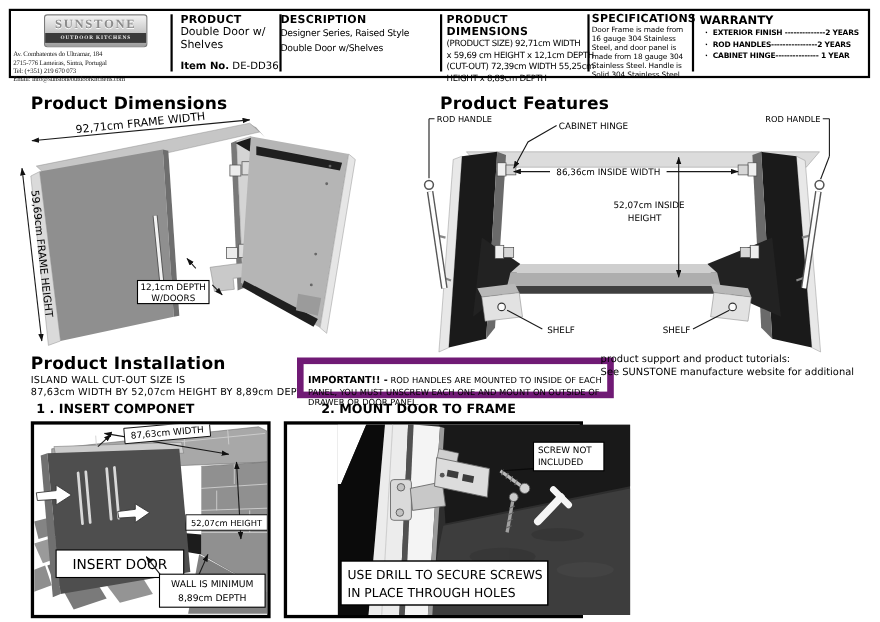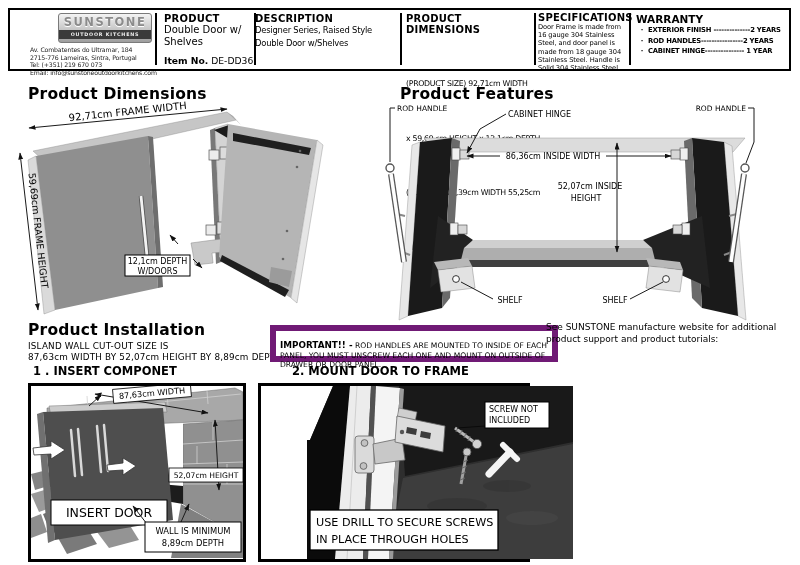--- a/index.html
+++ b/index.html
@@ -12,21 +12,21 @@
   .vdiv{position:absolute;top:3px;width:2px;height:52px;background:#000;}
   .col{position:absolute;top:3px;}
   .col-title{font-size:10px;font-weight:bold;letter-spacing:.2px;}
   .logo-badge{width:92px;height:28px;margin-left:28px;border:1px solid #7a7a7a;border-radius:3px;
     background:linear-gradient(180deg,#f4f4f4 0%,#cfcfcf 45%,#9d9d9d 100%);text-align:center;overflow:hidden;}
   .logo-brand{font-size:11.5px;font-weight:bold;letter-spacing:1.5px;color:#8b8b8b;text-shadow:0 1px 0 #fff;line-height:16px;}
   .logo-tag{background:#3a3a3a;color:#f0f0f0;font-size:4.8px;font-weight:bold;letter-spacing:.8px;line-height:9px;}
   .addr{margin-top:3px;font-size:6.2px;letter-spacing:-0.15px;line-height:7.6px;color:#222;}
   .pv{font-size:10px;line-height:12px;}
   .desc-line{font-size:8.4px;letter-spacing:-0.2px;line-height:12.5px;}
-  .dim-line{font-size:7.8px;letter-spacing:-0.3px;line-height:10.6px;white-space:nowrap;margin-top:44px;}
+  .dim-line{font-size:7.8px;letter-spacing:-0.3px;line-height:10.6px;white-space:nowrap;}
   .spec-body{font-size:6.7px;line-height:8.2px;letter-spacing:-0.1px;text-align:left;}
   .war-title{font-size:10.5px;font-weight:bold;}
   .war-row{font-size:6.8px;font-weight:bold;letter-spacing:-0.2px;line-height:10.5px;white-space:nowrap;}
   .war-bullet{display:inline-block;width:12px;text-align:center;}
   .item-row{position:absolute;left:0;bottom:2px;font-size:9.2px;white-space:nowrap;}
   .b{font-weight:bold;}
 
   
   .h1{position:absolute;font-size:15.5px;font-weight:bold;letter-spacing:.2px;z-index:3;}
   .step-title{position:absolute;font-size:11.5px;font-weight:bold;z-index:3;}
@@ -59,21 +59,21 @@
 
 <div class="page">
 
   <div class="hdr">
     <div class="vdiv" style="left:145px"></div>
     <div class="vdiv" style="left:244px"></div>
     <div class="vdiv" style="left:390px"></div>
     <div class="vdiv" style="left:524px"></div>
     <div class="vdiv" style="left:619px"></div>
 
-    <div class="col" style="left:20px;width:138px;">
+    <div class="col" style="left:2px;width:138px;font-family:Liberation Serif, serif;">
       <div class="logo-badge">
         <div class="logo-brand">SUNSTONE</div>
         <div class="logo-tag">OUTDOOR KITCHENS</div>
       </div>
       <div class="addr">
         <div>Av. Combatentes do Ultramar, 184</div>
         <div>2715-776 Lameiras, Sintra, Portugal</div>
         <div>Tel: (+351) 219 670 073</div>
         <div>Email: info@sunstoneoutdoorkitchens.com</div>
       </div>
@@ -128,22 +128,22 @@
   <div class="cutout" style="left:28px;top:341px;">ISLAND WALL CUT-OUT SIZE IS</div>
   <div class="cutout" style="left:28px;top:352px;">87,63cm WIDTH BY 52,07cm HEIGHT BY 8,89cm DEPTH</div>
   <div class="step-title" style="left:33px;top:364px;">1 . INSERT COMPONET</div>
   <div class="step-title" style="left:252px;top:364px;margin-left:40px;">2. MOUNT DOOR TO FRAME</div>
 
   <div class="imp-box">
     <span class="imp-lead">IMPORTANT!! -</span><span> ROD HANDLES ARE MOUNTED TO INSIDE OF EACH PANEL, YOU MUST UNSCREW EACH ONE AND MOUNT ON OUTSIDE OF DRAWER OR DOOR PANEL.</span>
   </div>
 
   <div class="website">
+    <div>product support and product tutorials:</div>
     <div>See SUNSTONE manufacture website for additional</div>
-    <div>product support and product tutorials:</div>
   </div>
 
   <svg class="abs" style="left:0;top:84px;" width="380" height="236" viewBox="0 0 380 236">
     <defs>
       <marker id="ar1" markerWidth="8" markerHeight="6" refX="6.5" refY="2.5" orient="auto-start-reverse">
         <path d="M0,0 L7,2.5 L0,5 z" fill="#111"></path>
       </marker>
     </defs>
     <g>
       <polygon points="33,67 227,28 236,36 46,79" fill="#c6c6c6" stroke="#888" stroke-width="0.4"></polygon>

